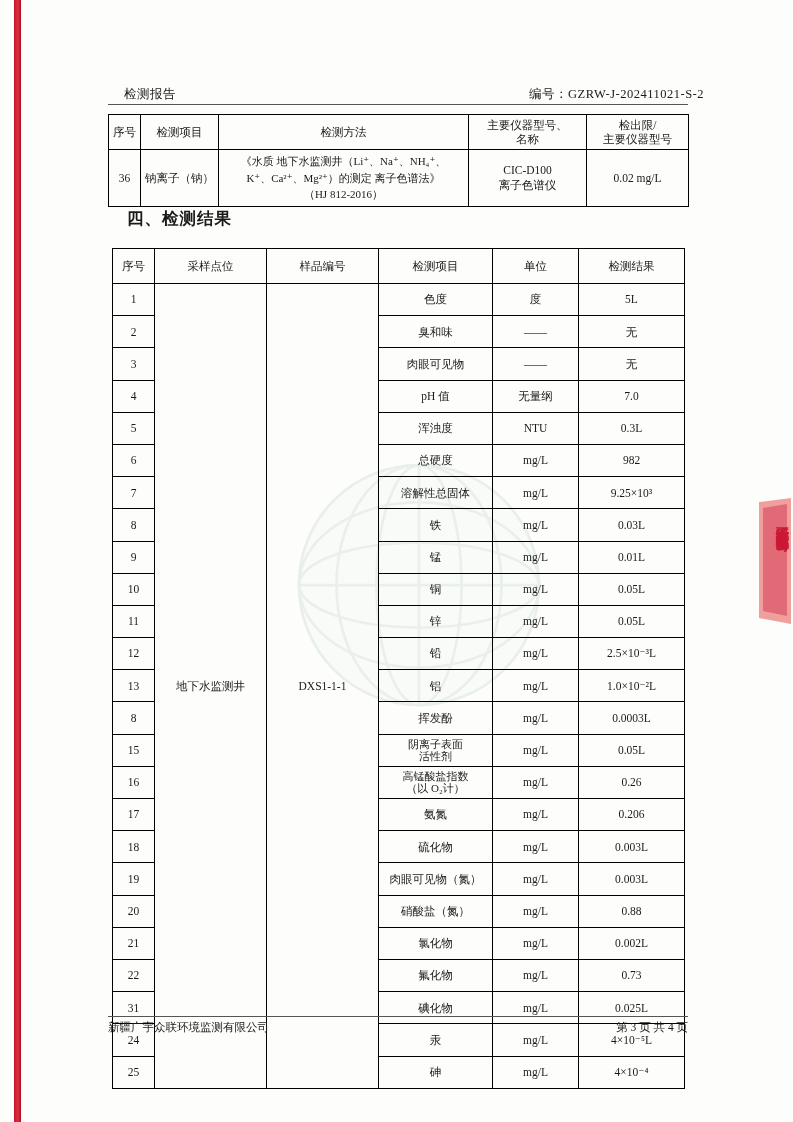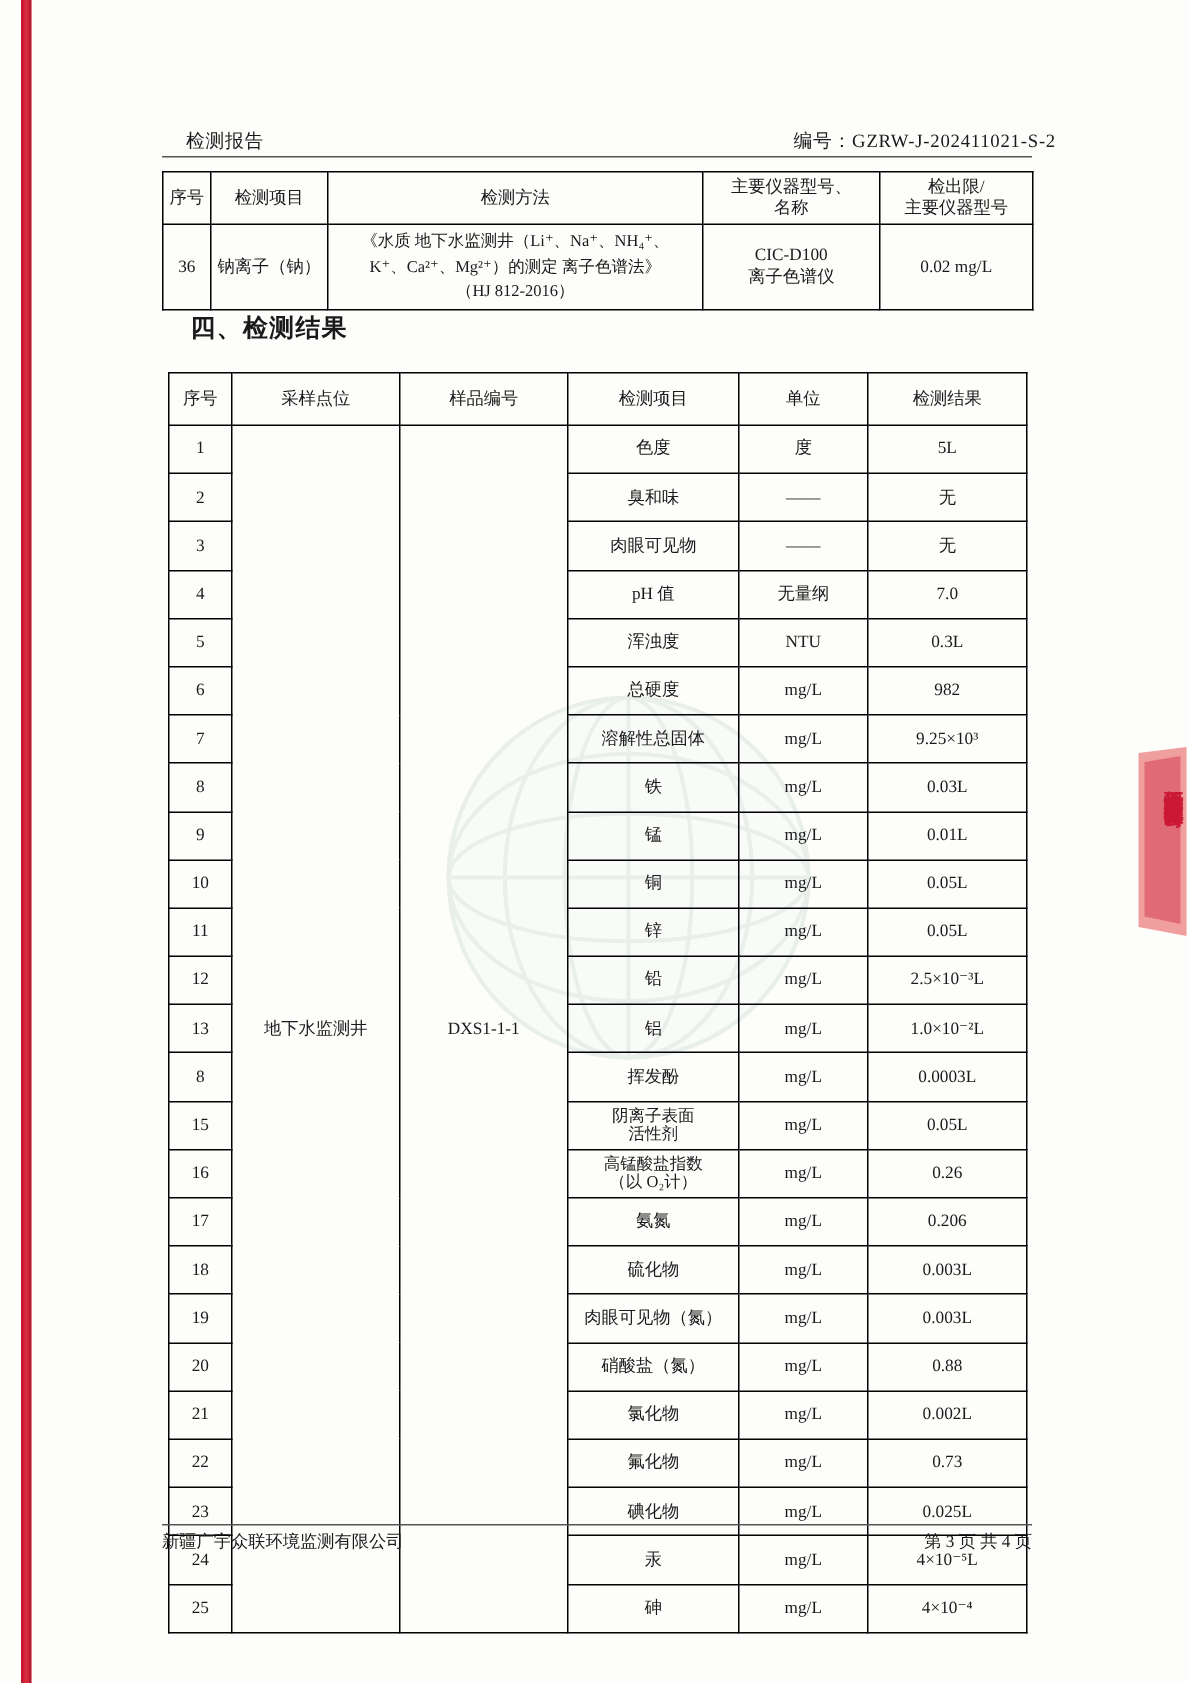--- a/index.html
+++ b/index.html
@@ -386,21 +386,21 @@
             <td>mg/L</td>
             <td>0.002L</td>
           </tr>
           <tr>
             <td>22</td>
             <td>氟化物</td>
             <td>mg/L</td>
             <td>0.73</td>
           </tr>
           <tr>
-            <td>23</td>
+            <td>31</td>
             <td>碘化物</td>
             <td>mg/L</td>
             <td>0.025L</td>
           </tr>
           <tr>
             <td>24</td>
             <td>汞</td>
             <td>mg/L</td>
             <td>4×10⁻⁵L</td>
           </tr>

